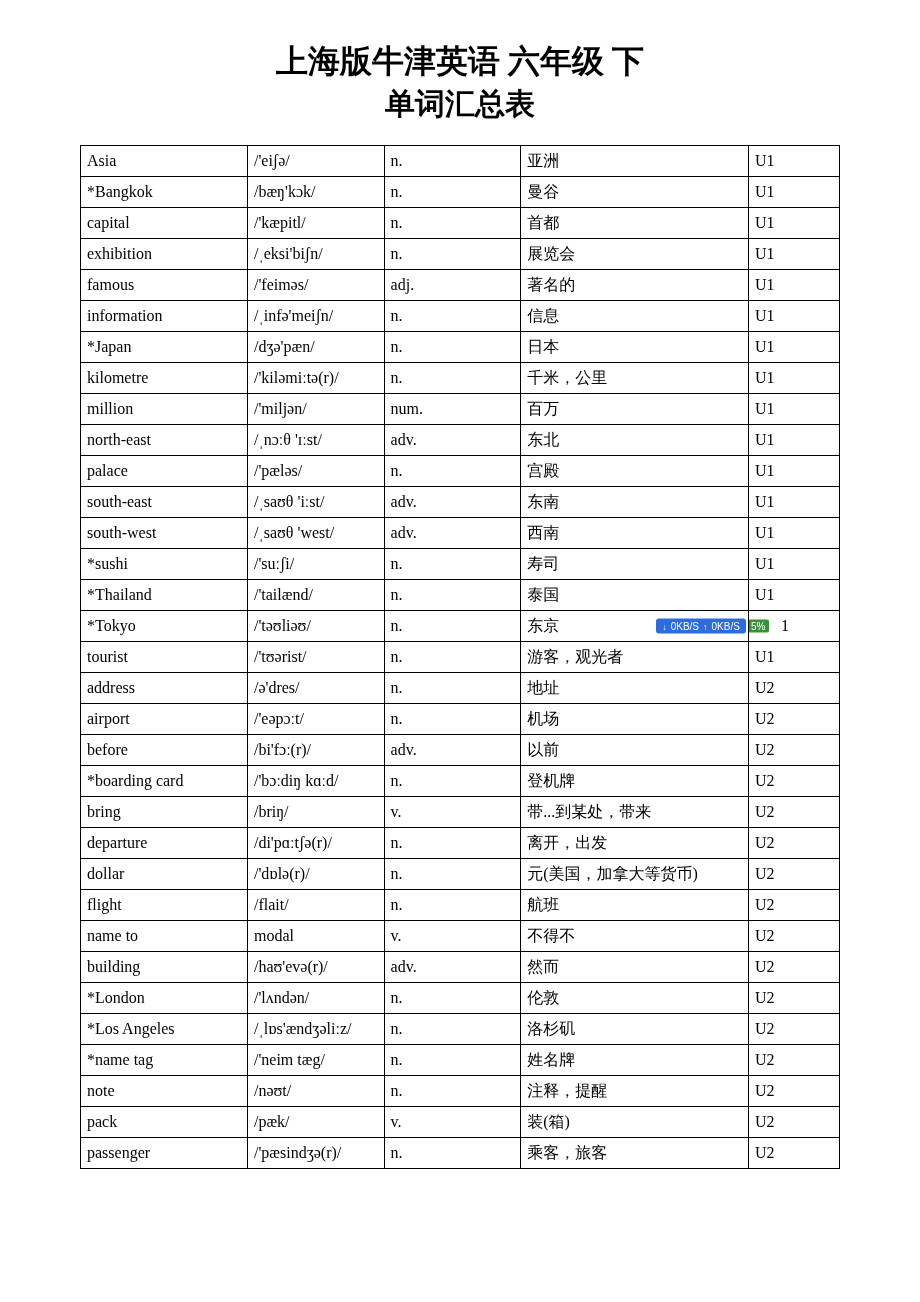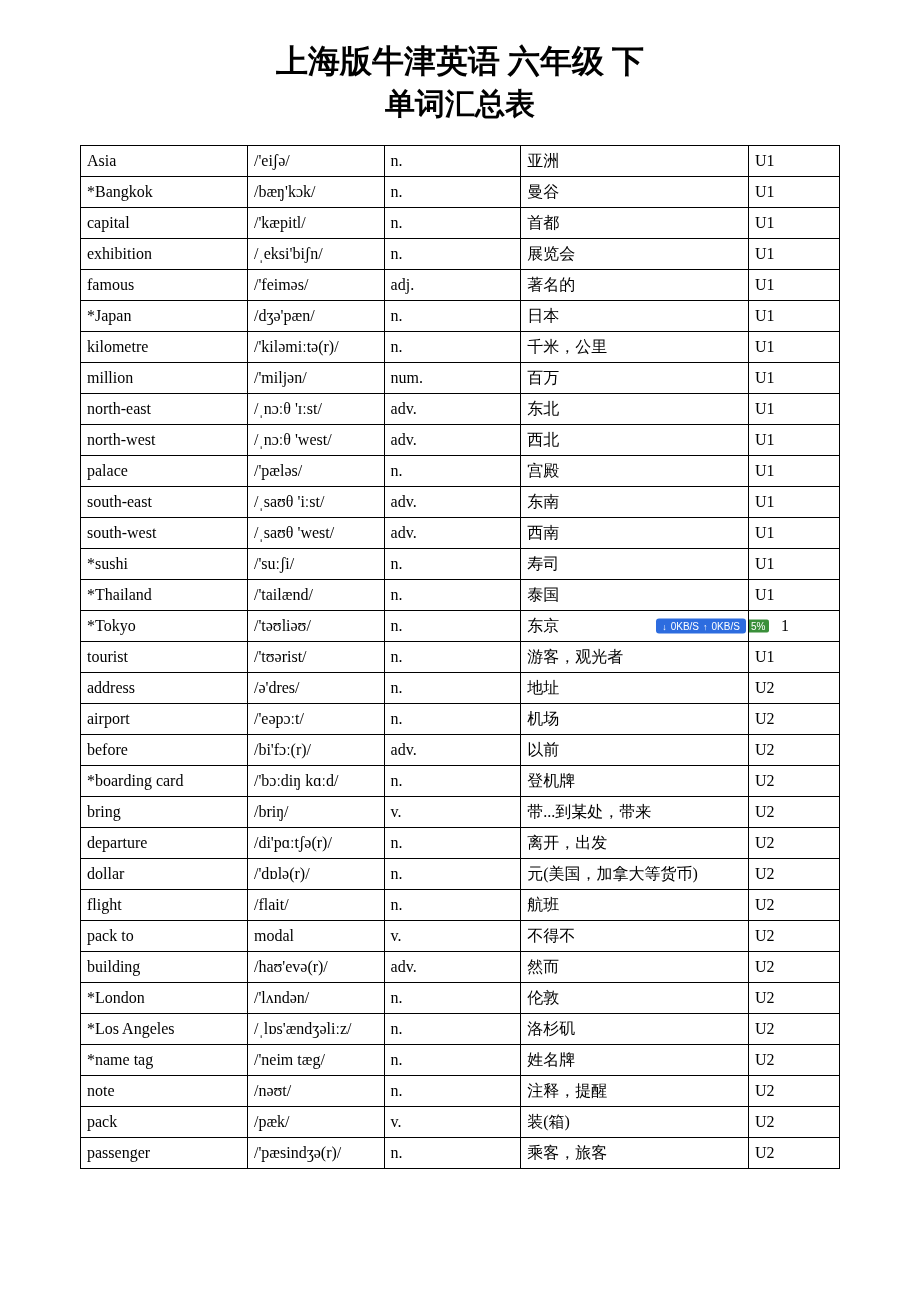--- a/index.html
+++ b/index.html
@@ -120,20 +120,27 @@
         <td>U1</td>
       </tr>
       <tr>
         <td>famous</td>
         <td>/'feiməs/</td>
         <td>adj.</td>
         <td>著名的</td>
         <td>U1</td>
       </tr>
       <tr>
+        <td>information</td>
+        <td>/ˌinfə'meiʃn/</td>
+        <td>n.</td>
+        <td>信息</td>
+        <td>U1</td>
+      </tr>
+      <tr>
         <td>*Japan</td>
         <td>/dʒə'pæn/</td>
         <td>n.</td>
         <td>日本</td>
         <td>U1</td>
       </tr>
       <tr>
         <td>kilometre</td>
         <td>/'kiləmiːtə(r)/</td>
         <td>n.</td>
@@ -145,27 +152,20 @@
         <td>/'miljən/</td>
         <td>num.</td>
         <td>百万</td>
         <td>U1</td>
       </tr>
       <tr>
         <td>north-east</td>
         <td>/ˌnɔːθ 'ɪːst/</td>
         <td>adv.</td>
         <td>东北</td>
-        <td>U1</td>
-      </tr>
-      <tr>
-        <td>north-west</td>
-        <td>/ˌnɔːθ 'west/</td>
-        <td>adv.</td>
-        <td>西北</td>
         <td>U1</td>
       </tr>
       <tr>
         <td>palace</td>
         <td>/'pæləs/</td>
         <td>n.</td>
         <td>宫殿</td>
         <td>U1</td>
       </tr>
       <tr>
@@ -265,21 +265,21 @@
         <td>U2</td>
       </tr>
       <tr>
         <td>flight</td>
         <td>/flait/</td>
         <td>n.</td>
         <td>航班</td>
         <td>U2</td>
       </tr>
       <tr>
-        <td>pack to</td>
+        <td>name to</td>
         <td>modal</td>
         <td>v.</td>
         <td>不得不</td>
         <td>U2</td>
       </tr>
       <tr>
         <td>building</td>
         <td>/haʊ'evə(r)/</td>
         <td>adv.</td>
         <td>然而</td>

